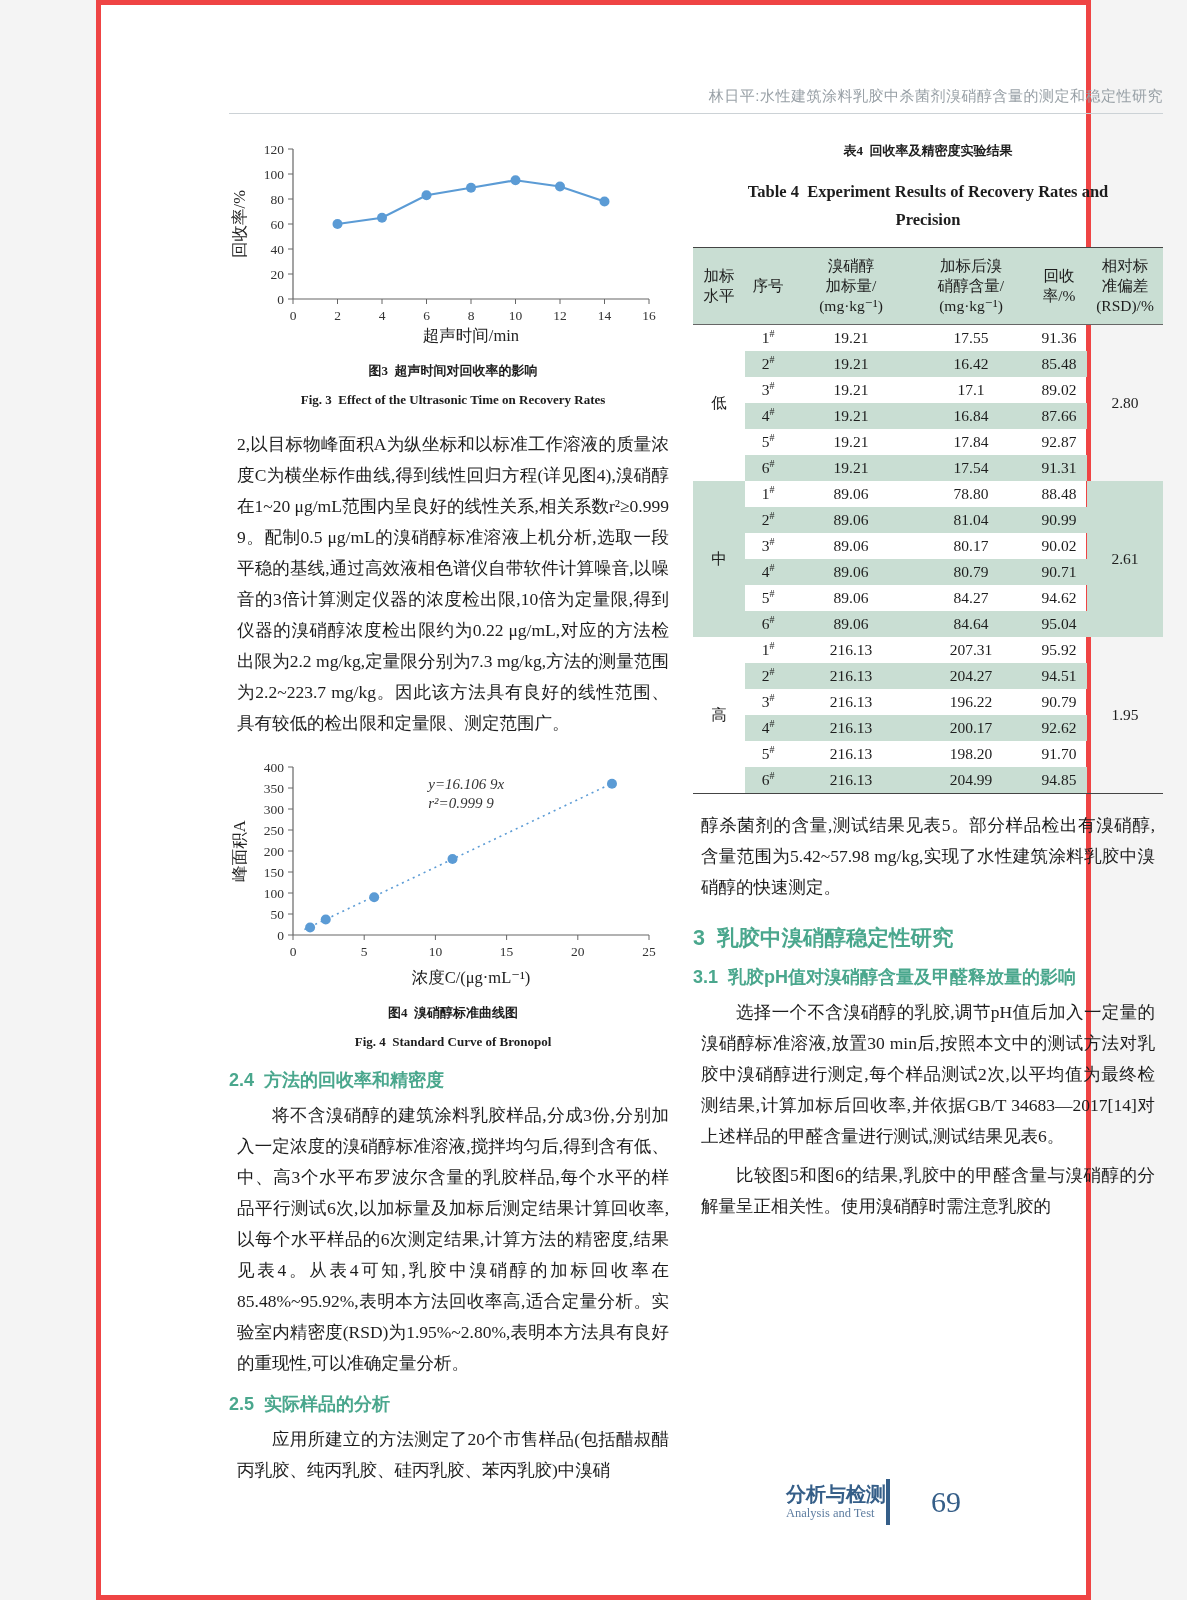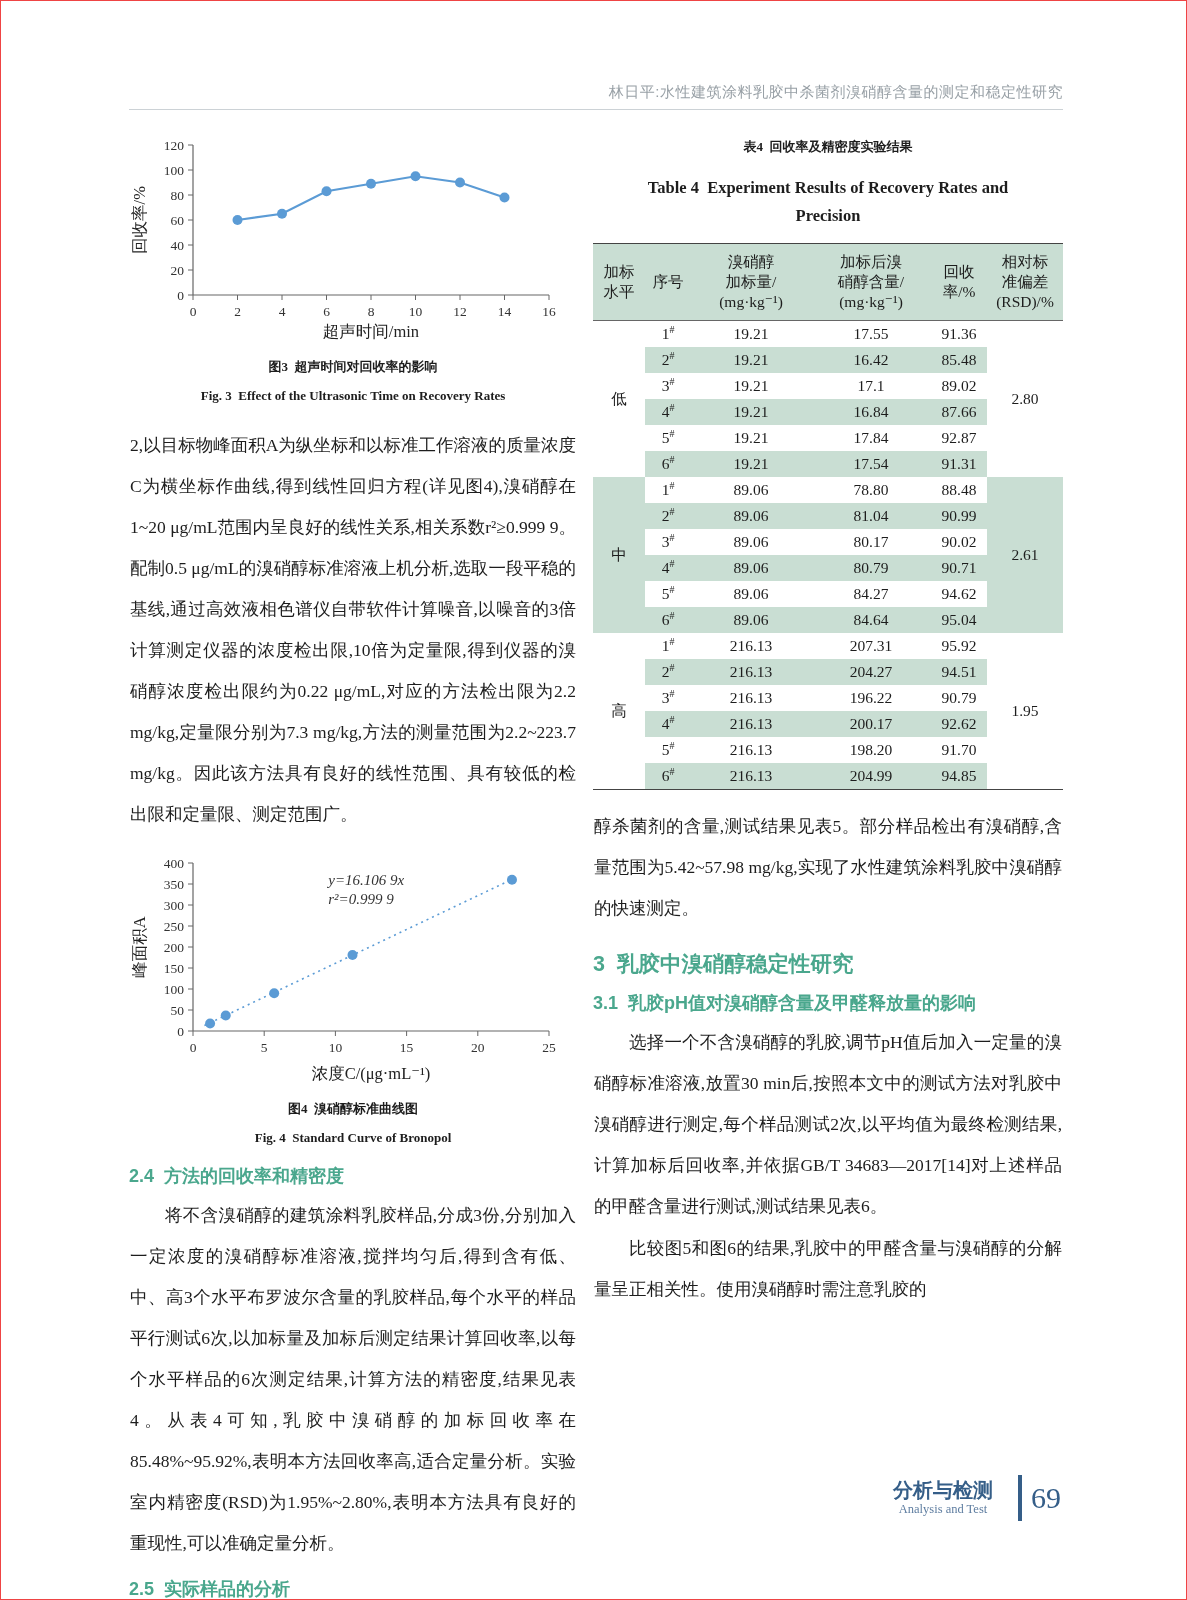--- a/index.html
+++ b/index.html
@@ -1,35 +1,35 @@
 <!DOCTYPE html>
 <html style="--accent-green: #4aa78d; --table-green: #c9ded3; --chart-blue: #5b9bd5; --footer-blue: #355e88; --head-gray: #98a0a6;"><head>
 <meta charset="utf-8">
 <style>
   html,body{margin:0;padding:0;background:#f4f4f4;}
-  .page{position:relative;width:1187px;height:1600px;margin:0 auto;background:#fff;
-        border:1px solid #ef4444;box-sizing:border-box;
+  .page{position:relative;width:995px;height:1600px;margin:0 auto;background:#fff;
+        border:5px solid #ef4444;box-sizing:border-box;
         font-family:"Liberation Serif","DejaVu Serif",serif;color:#1d1d1d;}
   .running-head{position:absolute;top:82px;left:128px;width:934px;text-align:right;
         font-size:15px;letter-spacing:.5px;color:var(--head-gray);
         font-family:"Liberation Sans","DejaVu Sans",sans-serif;}
   .head-rule{position:absolute;top:108px;left:128px;width:934px;border:none;margin:0;
         border-top:1.5px solid #ccd2d6;}
   .col-left{position:absolute;left:128px;top:130px;width:448px;}
   .col-right{position:absolute;left:592px;top:132px;width:470px;}
 
   figure{margin:0;}
   svg text{font-family:"Liberation Serif","DejaVu Serif",serif;}
   svg .tick{font-size:13.5px;fill:#333;}
   svg .axlab{font-size:16.5px;fill:#222;}
   svg .annot{font-size:15px;font-style:italic;fill:#333;}
 
   .cap{font-weight:bold;font-size:13px;text-align:center;line-height:27px;
        white-space:pre-wrap;margin:2px 0 0;}
-  .para{font-size:17.5px;line-height:41px;text-align:justify;margin:1px;}
+  .para{font-size:17.5px;line-height:31px;text-align:justify;margin:8px;}
   .indent{text-indent:2em;}
   .mt{margin-top:16px;}
 
   .h-sub{font-family:"Liberation Sans","DejaVu Sans",sans-serif;font-weight:bold;
        font-size:18px;color:var(--accent-green);margin:13px 0 7px;white-space:pre-wrap;}
   .h-main{font-family:"Liberation Sans","DejaVu Sans",sans-serif;font-weight:bold;
        font-size:21.5px;color:var(--accent-green);margin:20px 0 8px;white-space:pre-wrap;}
 
   .tbl-cn{font-weight:bold;font-size:13px;text-align:center;line-height:28px;white-space:pre-wrap;margin:0;}
   .tbl-en{font-weight:bold;font-size:16.5px;text-align:center;line-height:28px;
@@ -37,26 +37,26 @@
   table.t4{border-collapse:collapse;width:100%;margin-top:8px;
           border-top:1.6px solid #444;border-bottom:1.6px solid #444;}
   table.t4 thead tr{border-bottom:1px solid #666;padding-left:20px;}
   table.t4 th{background:var(--table-green);font-weight:normal;font-size:15.5px;
           line-height:20px;padding:8px 1px;white-space:pre-line;vertical-align:middle;text-align:center;}
   table.t4 td{height:26px;font-size:15.5px;text-align:center;vertical-align:middle;padding:0 2px;}
   table.t4 td.green{background:var(--table-green);}
   table.t4 sup{font-size:10px;}
 
   .footer{position:absolute;right:125px;top:1474px;display:flex;align-items:center;}
-  .footer .txt{text-align:center;margin-right:25px;}
+  .footer .txt{text-align:left;margin-right:0;}
   .footer .cn{font-family:"Liberation Sans","DejaVu Sans",sans-serif;font-weight:bold;
           font-size:20px;color:var(--footer-blue);line-height:22px;}
   .footer .en{font-size:12.5px;color:#5e7da0;line-height:16px;}
   .footer .bar{width:4px;height:46px;background:var(--footer-blue);margin-right:9px;}
-  .footer .num{font-size:30px;color:var(--footer-blue);}
+  .footer .num{font-size:30px;color:var(--footer-blue);margin-left:32px;}
 </style>
 </head>
 <body>
 
 <div class="page">
 
   <div class="running-head">林日平:水性建筑涂料乳胶中杀菌剂溴硝醇含量的测定和稳定性研究</div>
   <hr class="head-rule">
 
   <div class="col-left">

